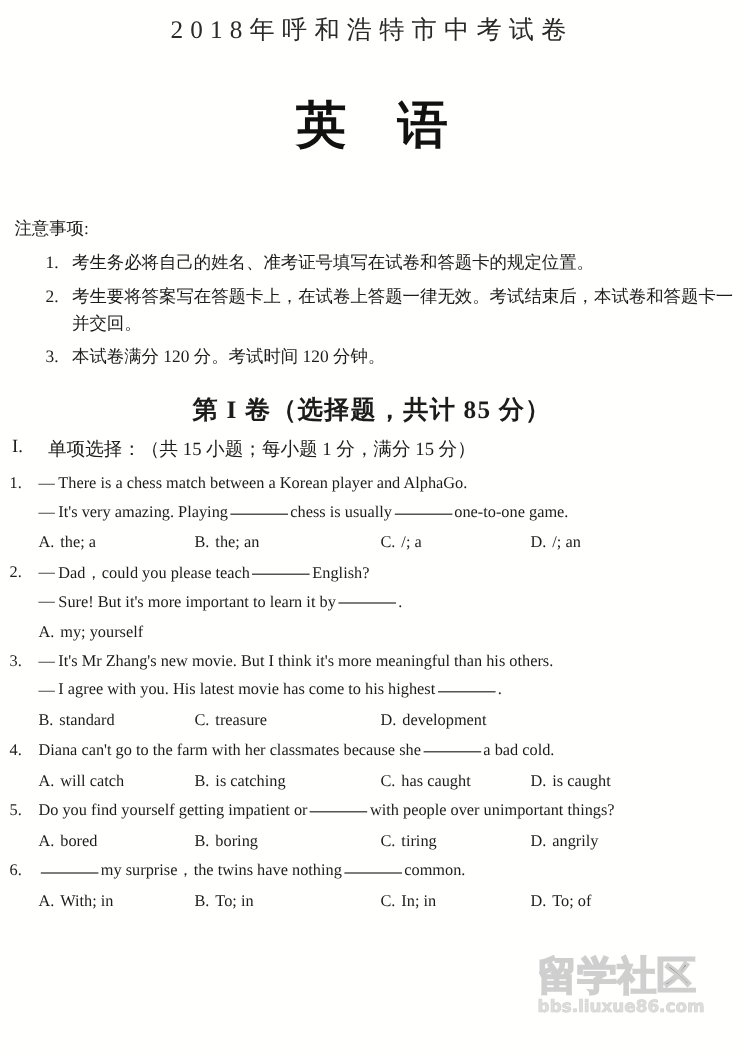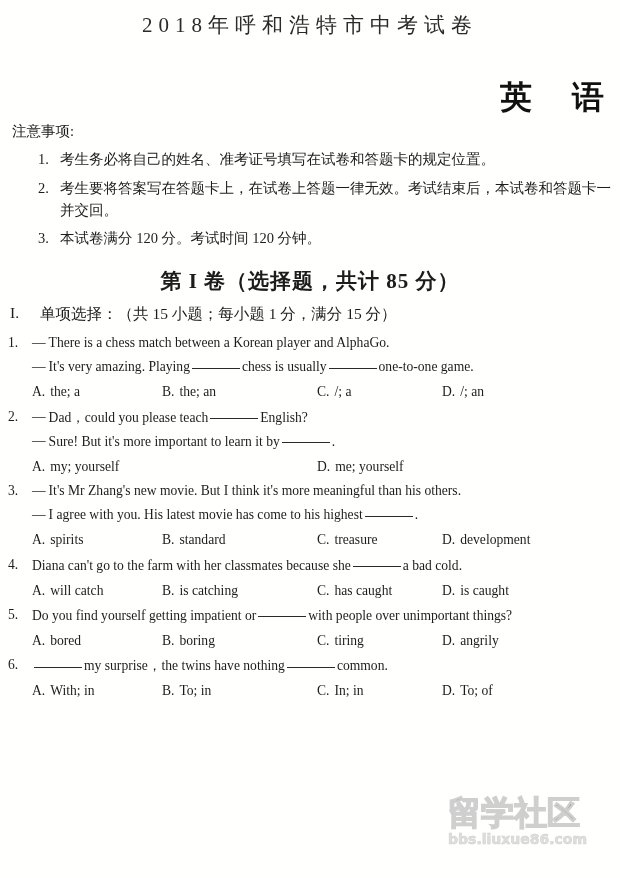--- a/index.html
+++ b/index.html
@@ -27,31 +27,32 @@
   .doc-title {
     text-align: center;
     font-size: 21px;
     letter-spacing: 6px;
     padding-top: 11px;
     font-family: "Liberation Serif", "DejaVu Serif", serif;
     color: #2a2a2a;
     white-space: nowrap;
   }
   .subject-title {
-    text-align: right;
-    font-size: 32px;
+    text-align: center;
+    font-size: 42px;
     font-weight: bold;
     letter-spacing: 16px;
     margin-top: 37px;
     color: #111;
     text-indent: 16px;
   }
 
   
   .notice {
+    margin-top: 48px;
     padding-left: 12px;
     font-size: 14.5px;
     line-height: 1.52;
   }
   .notice-head {
     font-size: 14.5px;
     margin-bottom: 3px;
   }
   .notice-list {
     margin: 0;
@@ -271,38 +272,36 @@
         <span class="q-body"><span class="dash">—</span><span>Dad，could you please teach</span><span class="blank"></span><span>English?</span></span>
       </div>
       <div class="q-line cont">
         <span class="q-num"></span>
         <span class="q-body"><span class="dash">—</span><span>Sure! But it's more important to learn it by</span><span class="blank"></span><span>.</span></span>
       </div>
       <div class="opts">
         <span class="spacer"></span>
         <div class="opt-grid2">
           <div class="opt"><span class="opt-key">A.</span><span>my; yourself</span></div>
-          <div class="opt"><span class="opt-key">D.</span><span>me; yourself</span></div>
         </div>
       </div>
     </div>
 
     <div class="question">
       <div class="q-line">
         <span class="q-num">3.</span>
         <span class="q-body"><span class="dash">—</span><span>It's Mr Zhang's new movie.  But I think it's more meaningful than his others.</span></span>
       </div>
       <div class="q-line cont">
         <span class="q-num"></span>
         <span class="q-body"><span class="dash">—</span><span>I agree with you.  His latest movie has come to his highest</span><span class="blank"></span><span>.</span></span>
       </div>
       <div class="opts">
         <span class="spacer"></span>
         <div class="opt-grid4">
-          <div class="opt"><span class="opt-key">A.</span><span>spirits</span></div>
           <div class="opt"><span class="opt-key">B.</span><span>standard</span></div>
           <div class="opt"><span class="opt-key">C.</span><span>treasure</span></div>
           <div class="opt"><span class="opt-key">D.</span><span>development</span></div>
         </div>
       </div>
     </div>
 
     <div class="question">
       <div class="q-line">
         <span class="q-num">4.</span>

